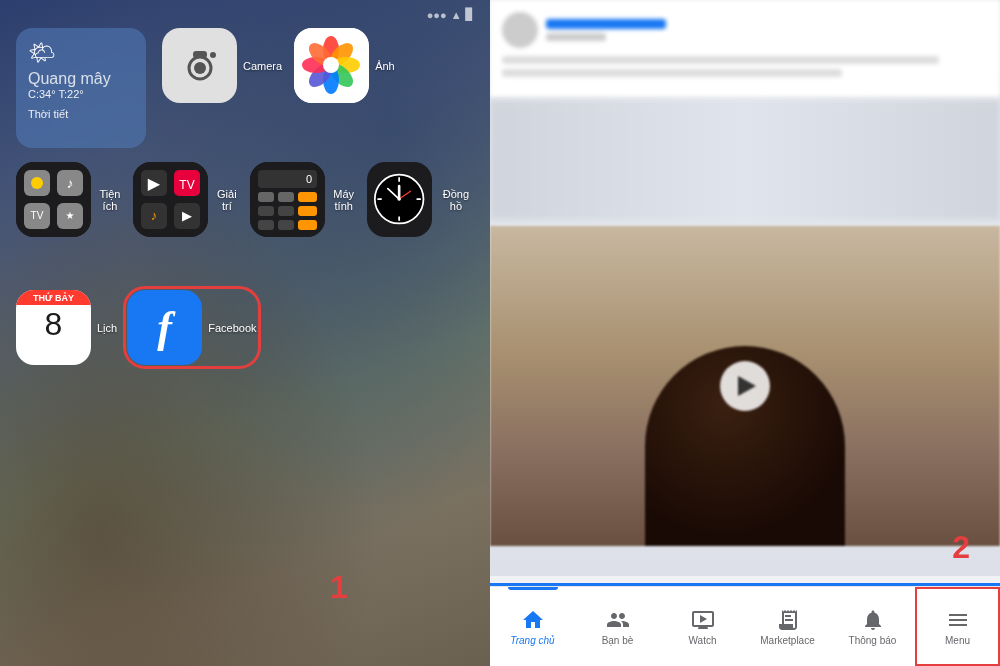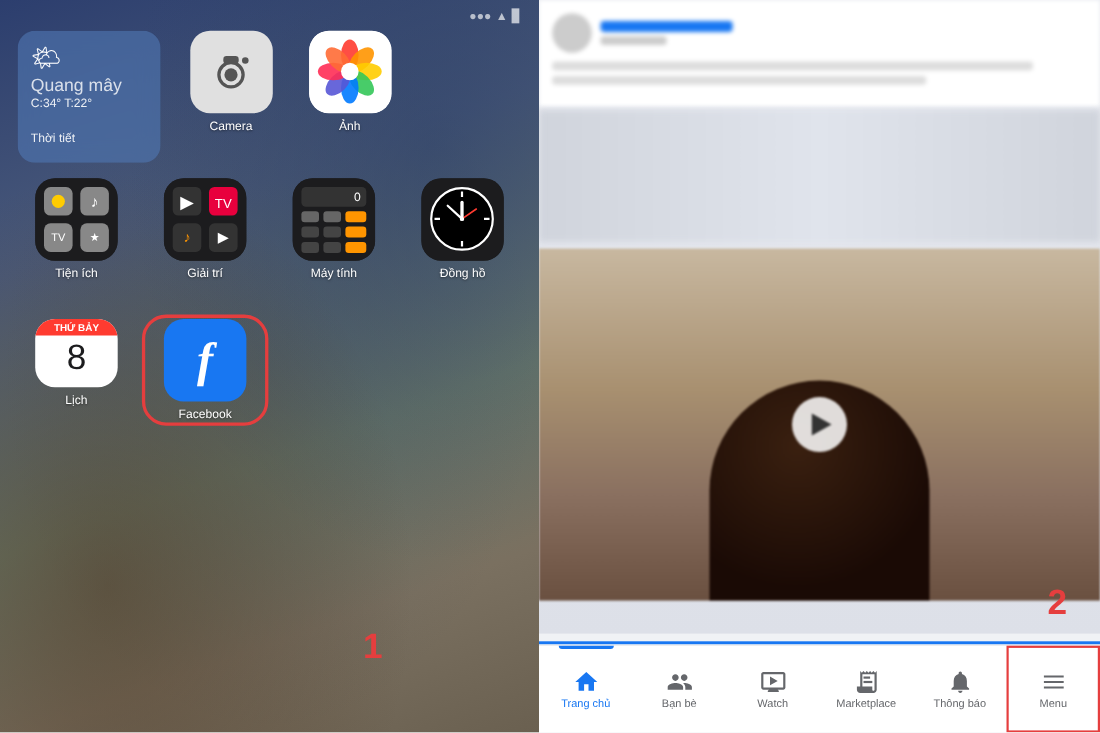--- a/index.html
+++ b/index.html
@@ -71,21 +71,20 @@
       margin-bottom: 4px;
     }
 
     .weather-desc {
       font-size: 16px;
       color: rgba(255,255,255,0.8);
     }
 
     .app-item {
       display: flex;
-      flex-direction: column;
       align-items: center;
       gap: 6px;
       cursor: pointer;
     }
 
     .app-icon {
       width: 75px;
       height: 75px;
       border-radius: 18px;
       display: flex;
@@ -161,21 +160,21 @@
     }
 
     .step-1 {
       bottom: 60px;
       left: 330px;
     }
 
     
     .calendar-icon-inner {
       width: 75px;
-      height: 62px;
+      height: 75px;
       border-radius: 18px;
       background: white;
       display: flex;
       flex-direction: column;
       align-items: center;
       overflow: hidden;
     }
 
     .cal-header {
       background: #ff3b30;
@@ -343,20 +342,21 @@
       border-radius: 0 0 3px 3px;
     }
 
     .nav-label {
       font-size: 10px;
       color: #65676b;
     }
 
     .nav-item.active .nav-label {
       color: #1877f2;
+      font-style: italic;
     }
 
     
     .nav-item.menu-highlighted {
       outline: 2px solid #e53e3e;
       outline-offset: -2px;
     }
 
     .step-2 {
       position: absolute;
@@ -436,21 +436,21 @@
       <span>●●●</span>
       <span>▲</span>
       <span>▊</span>
     </div>
   </div>
 
   <div class="weather-widget">
     <div class="weather-icon">🌤</div>
     <div class="weather-desc">Quang mây</div>
     <div class="weather-temp">C:34° T:22°</div>
-    <div style="margin-top:20px">
+    <div style="margin-top:8px">
       <div style="font-size:11px;color:rgba(255,255,255,0.9)">Thời tiết</div>
     </div>
   </div>
 
   <div class="apps-section-1">
 
     <div class="app-item">
       <div class="app-icon icon-camera">
         <svg width="50" height="50" viewBox="0 0 50 50">
           <rect width="50" height="50" rx="12" fill="#e0e0e0"></rect>

